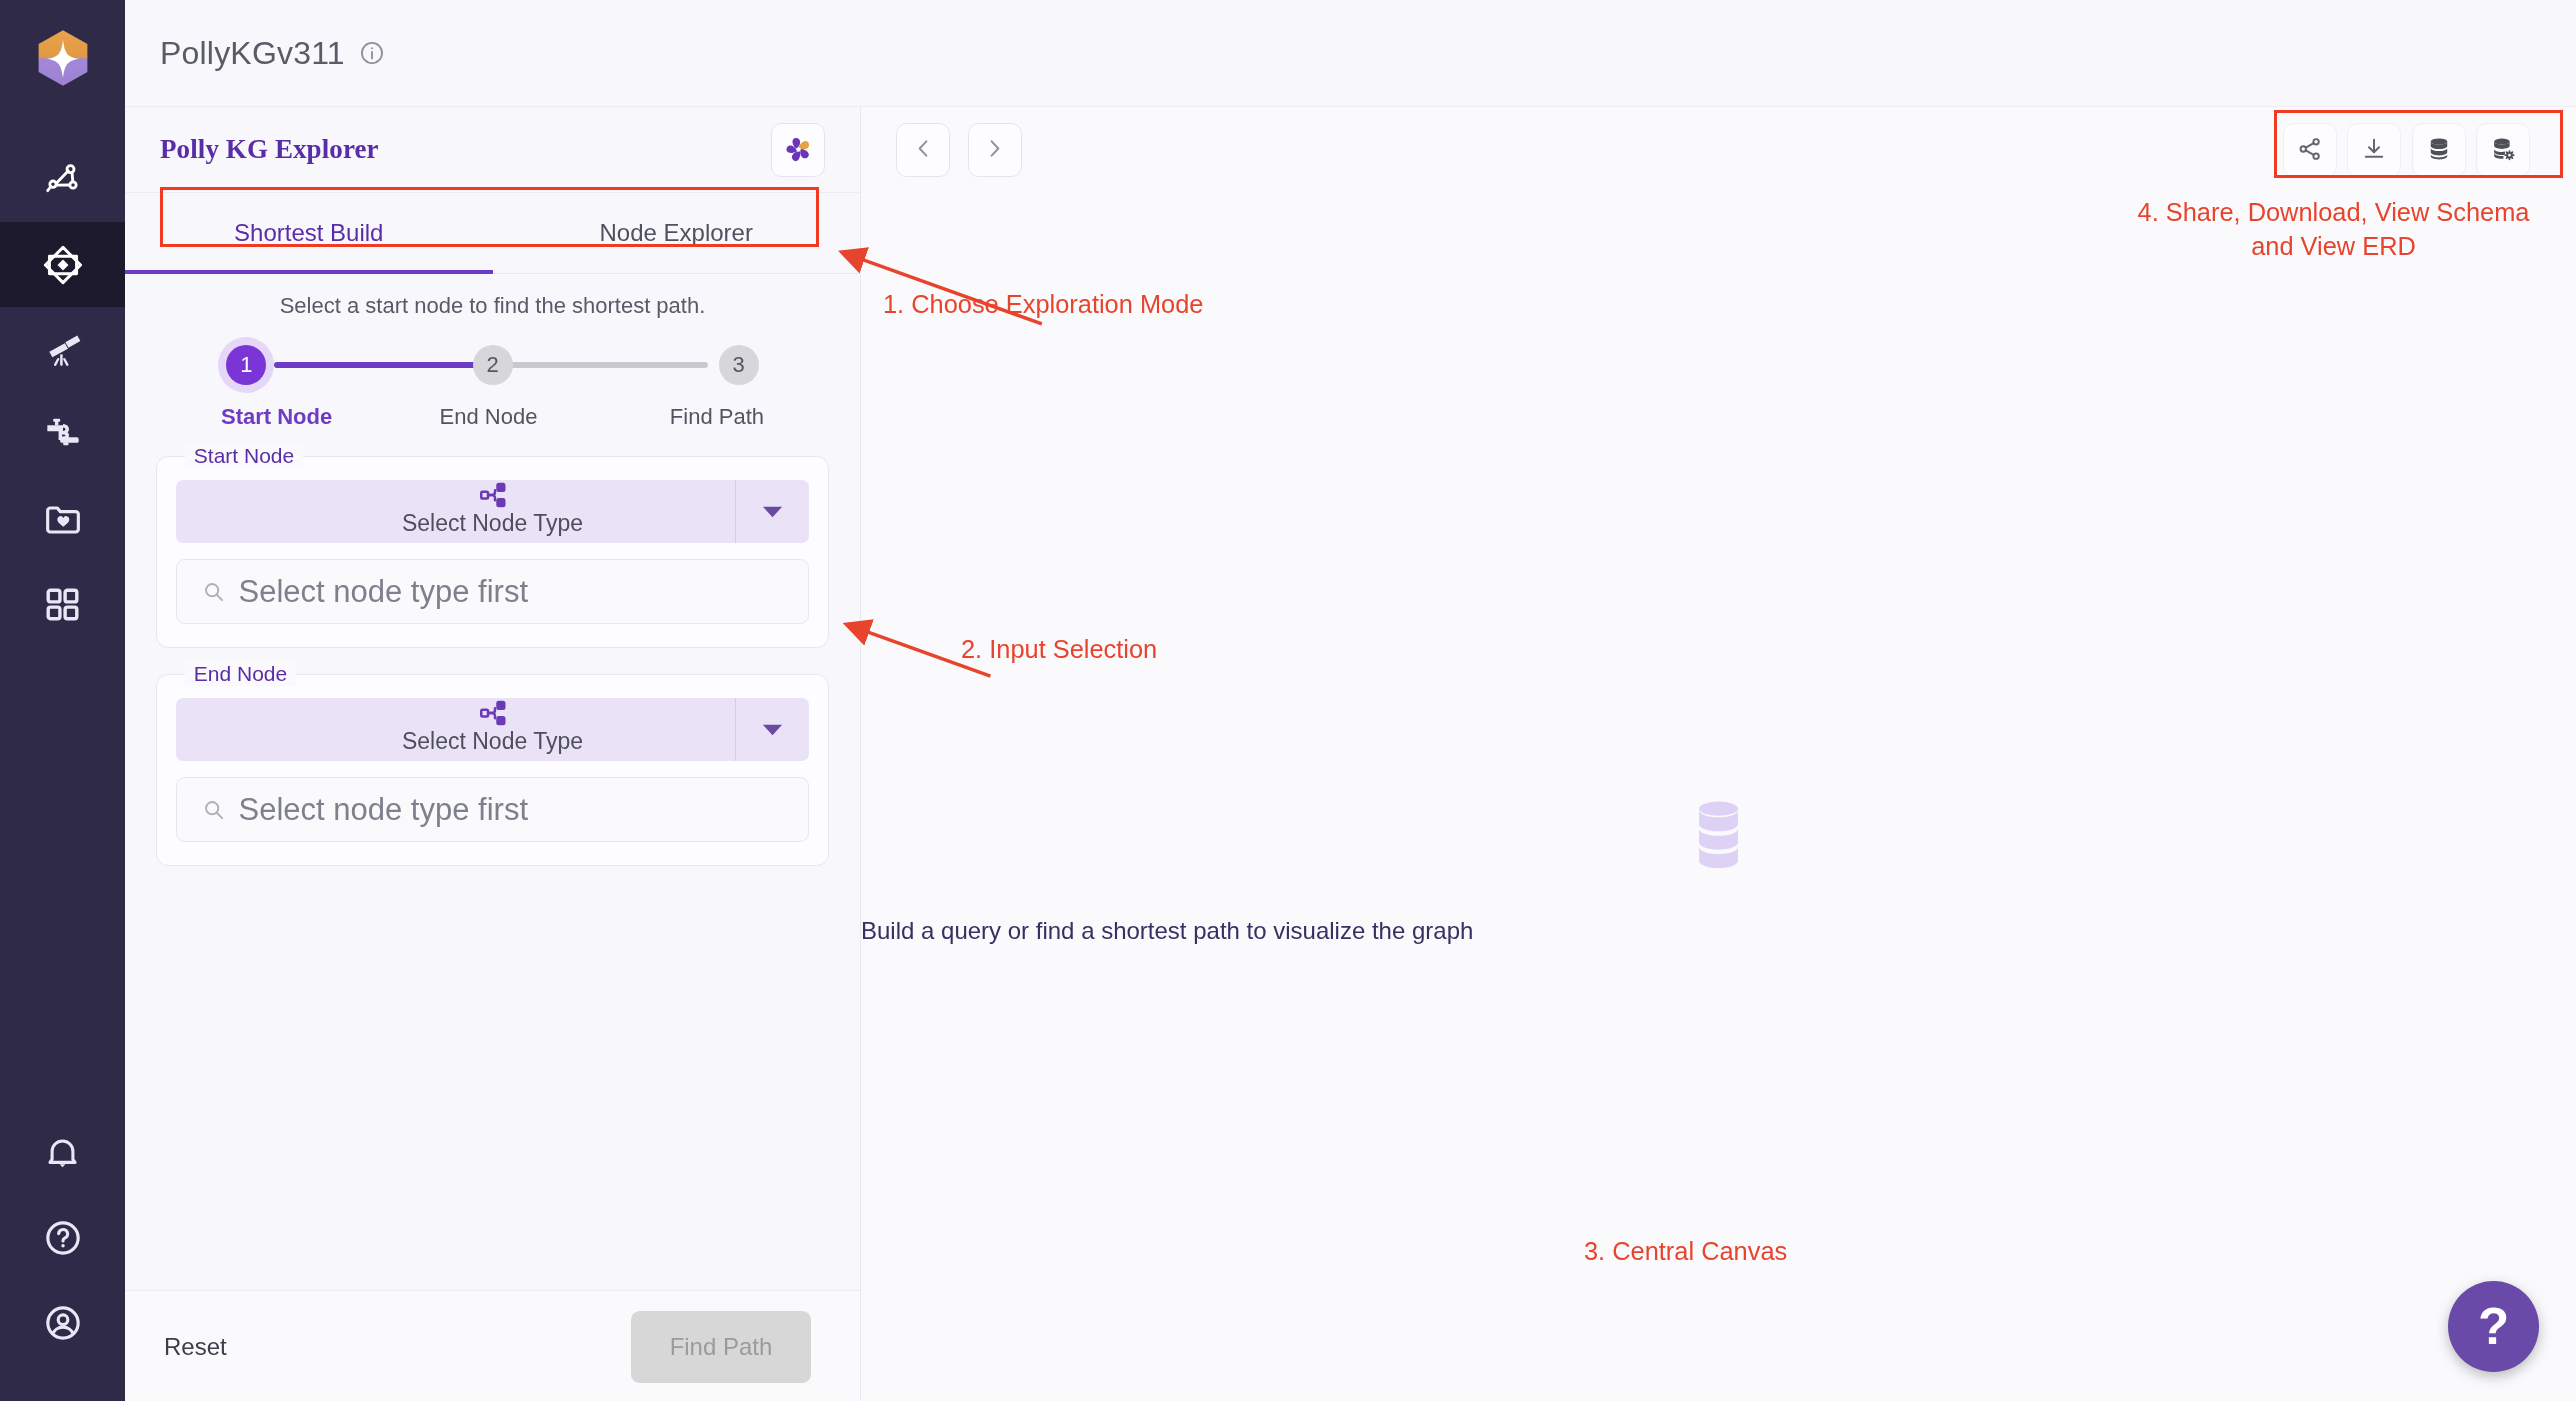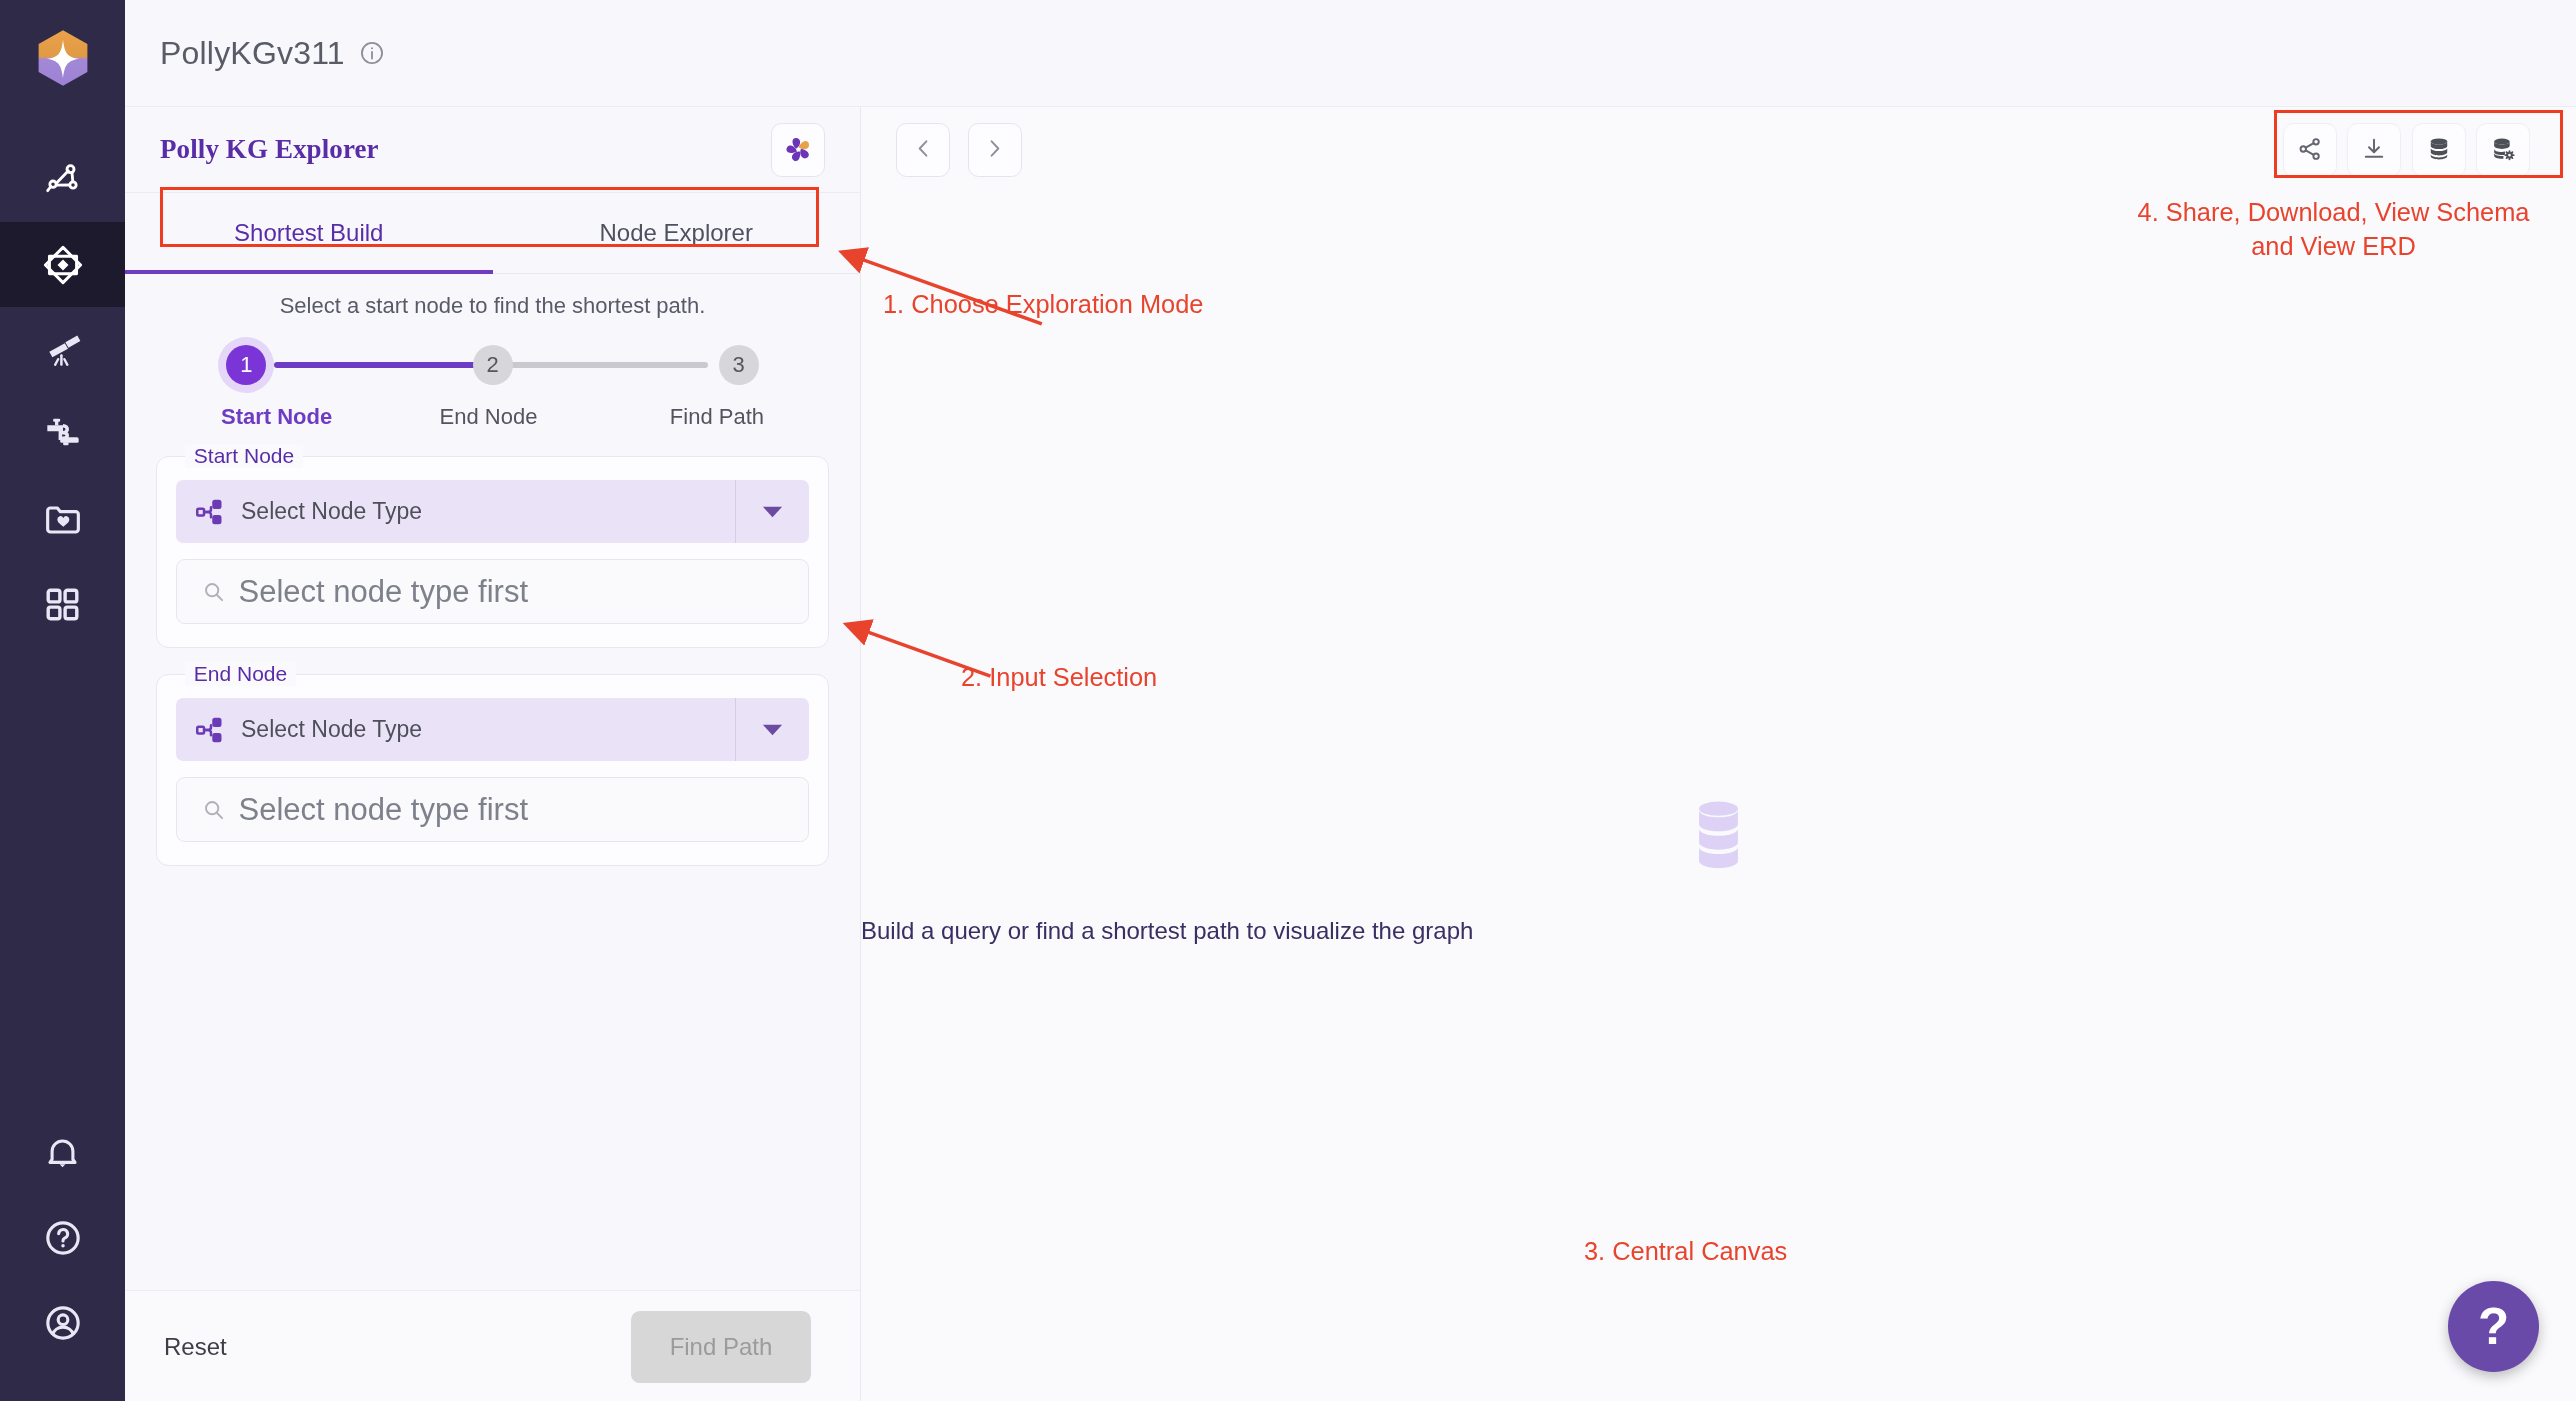--- a/index.html
+++ b/index.html
@@ -102,21 +102,21 @@
   .field-group {
     margin: 26px 31px 0 31px; border: 0.9px solid #e7e7f0; border-radius: 12.3px;
     background: #fdfdff; padding: 23px 19px 23px 19px; position: relative;
   }
   .fg-legend {
     position: absolute; top: -13px; left: 28px; background: #fafafc;
     padding: 0 8.8px; font-size: 21px; color: #5a2da8;
   }
   .select-box {
     height: 63px; background: #eae3f7; border-radius: 7px;
-    display: flex; align-items: center; position: relative; overflow: hidden;
+    display: flex; align-items: center; position: relative; overflow: hidden; flex-direction: column;
   }
   .select-icon { width: 65px; display: flex; align-items: center; justify-content: center; }
   .select-text { font-size: 23px; color: #4e4f5b; }
   .select-arrow {
     position: absolute; right: 0; top: 0; bottom: 0; width: 74px;
     display: flex; align-items: center; justify-content: center;
     border-left: 0.9px solid #d6cbe8;
   }
   .search-box {
     height: 65px; margin-top: 16px; border: 0.9px solid #e6e6ed; border-radius: 8.8px;
@@ -528,21 +528,21 @@
   <div class="anno" style="left:883px; top:290px;">1. Choose Exploration Mode</div>
 
   <svg class="anno-arrow" style="left:837px; top:613px; width:228px; height:79px;" viewBox="0 0 260 90" width="228" height="79">
     <defs>
       <marker id="ah2" markerWidth="8" markerHeight="8" refX="6" refY="4" orient="auto">
         <path d="M0,0 L8,4 L0,8 Z" fill="#e8432c"></path>
       </marker>
     </defs>
     <line x1="175" y1="72" x2="14" y2="14" stroke="#e8432c" stroke-width="4" marker-end="url(#ah2)"></line>
   </svg>
-  <div class="anno" style="left:961px; top:663px;">2. Input Selection</div>
+  <div class="anno" style="left:961px; top:635px;">2. Input Selection</div>
 
   <div class="anno" style="left:1584px; top:1237px;">3. Central Canvas</div>
 
   <div class="anno anno-center" style="left:2119px; top:195px; width:429px; white-space:normal;">
     <div>4. Share, Download, View Schema</div>
     <div>and View ERD</div>
   </div>
 
 </div>
 

